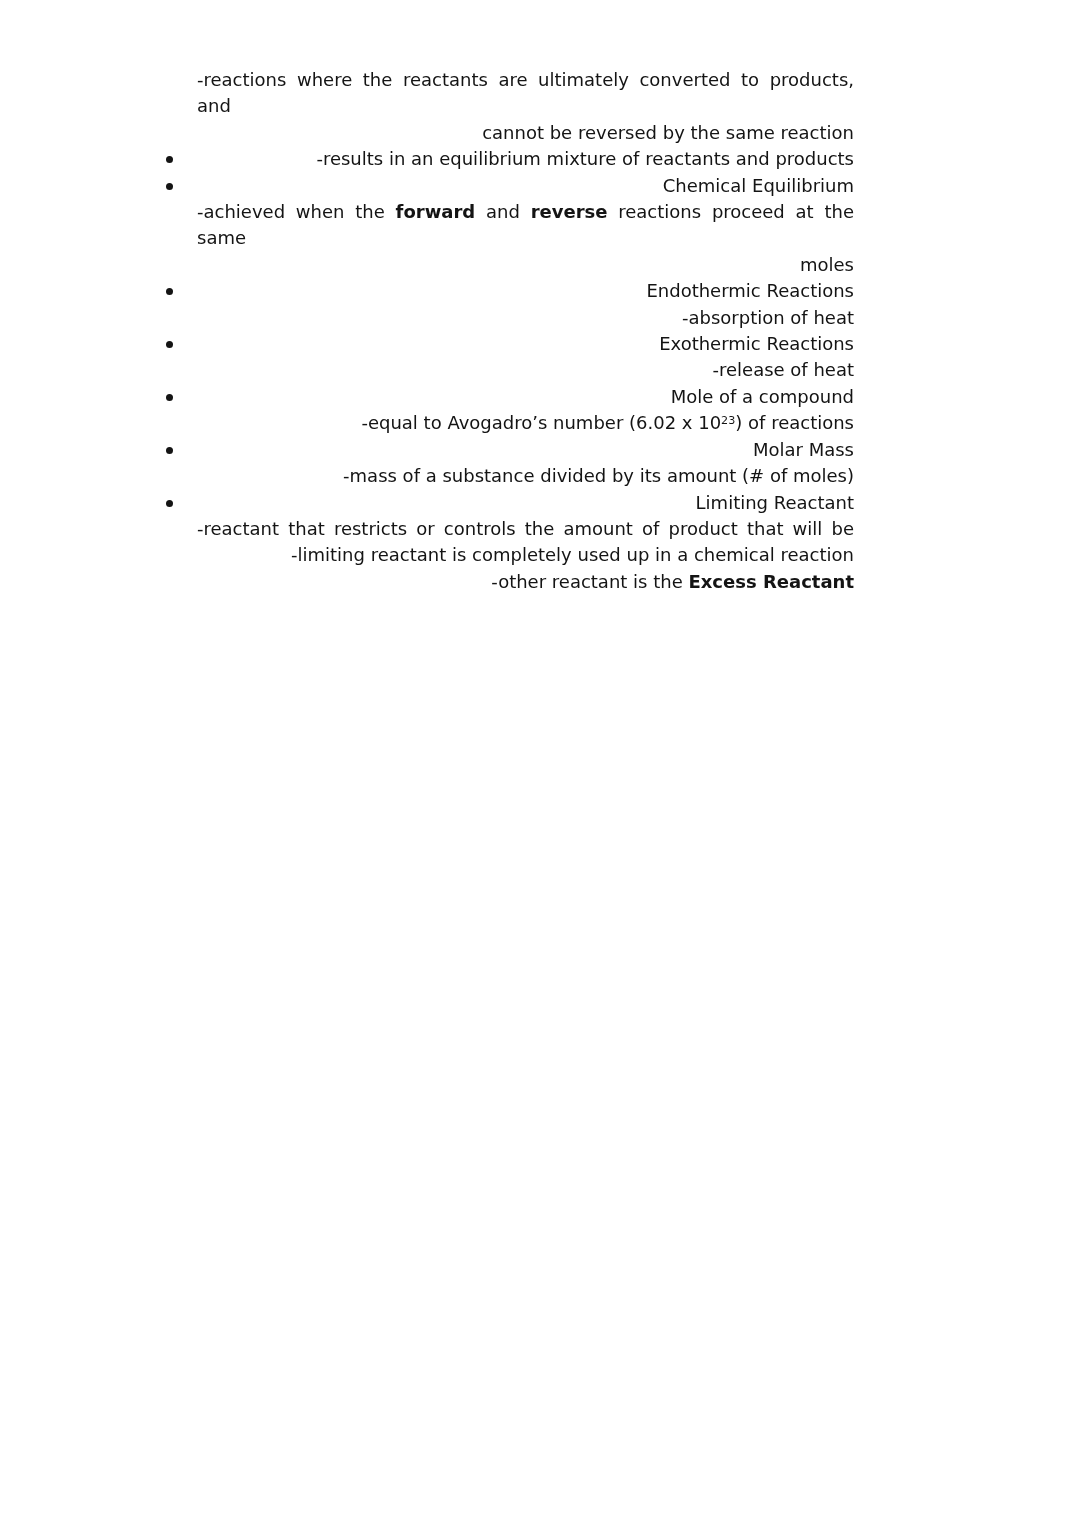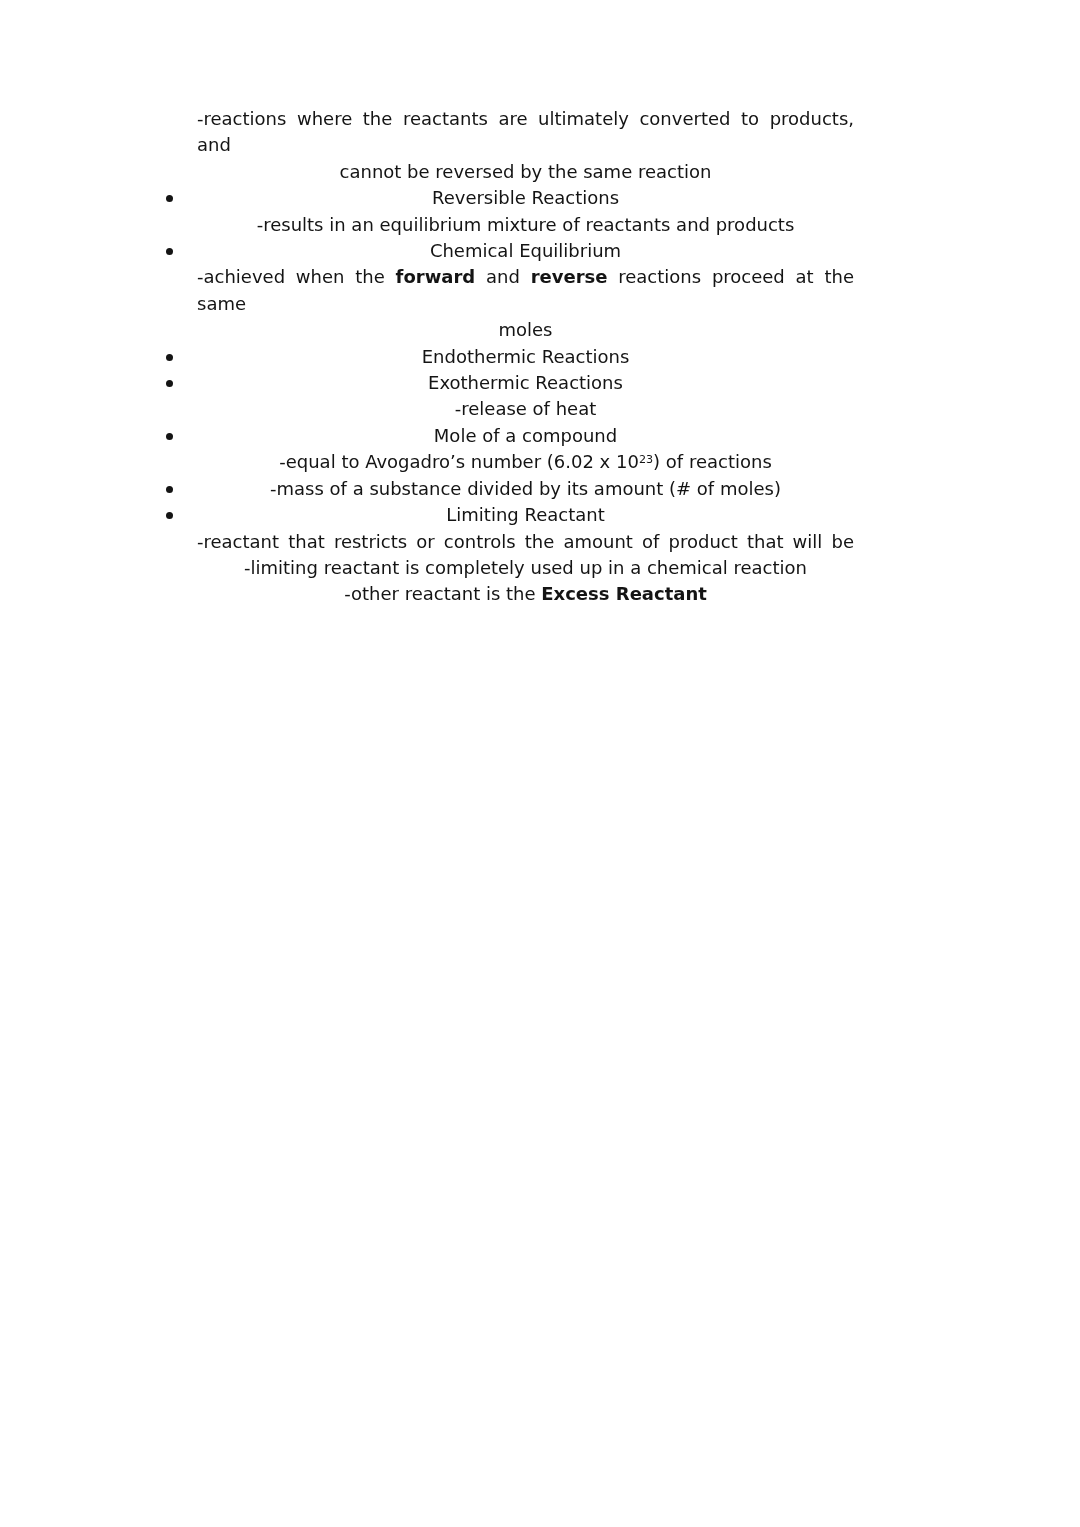--- a/index.html
+++ b/index.html
@@ -6,26 +6,26 @@
   html, body { margin: 0; padding: 0; background: #ffffff; }
   .page {
     position: relative;
     width: 984px;
     height: 1527px;
     background: #ffffff;
     color: #141414;
     font-family: "DejaVu Sans", "Liberation Sans", sans-serif;
     font-size: 18px;
     line-height: 26.4px;
-    padding: 106px 130px 0 197px;
+    padding: 67px 130px 0 197px;
     overflow: hidden;
   }
   .content { width: 100%; }
   .block { position: relative; }
-  .line { text-align: center; white-space: normal; }
+  .line { text-align: right; white-space: normal; }
   .line.just { text-align: justify; text-align-last: justify; }
   .dot {
     position: absolute;
     left: -31px;
     top: 10px;
     width: 7px;
     height: 7px;
     border-radius: 50%;
     background: #141414;
   }
@@ -44,50 +44,51 @@
 <div class="page">
   <div class="content">
 
     <div class="block para">
       <div class="line just"><span>-reactions where the reactants are ultimately converted to products, and</span></div>
       <div class="line"><span>cannot be reversed by the same reaction</span></div>
     </div>
 
     <div class="block bullet">
       <span class="dot"></span>
-      <div class="line title">Reversible Reactions</div>
       <div class="line"><span>-results in an equilibrium mixture of reactants and products</span></div>
     </div>
 
     <div class="block bullet">
       <span class="dot"></span>
       <div class="line title">Chemical Equilibrium</div>
       <div class="line just"><span>-achieved when the </span><span class="b">forward</span><span> and </span><span class="b">reverse</span><span> reactions proceed at the same</span></div>
       <div class="line"><span>moles</span></div>
     </div>
 
     <div class="block bullet">
       <span class="dot"></span>
       <div class="line title">Endothermic Reactions</div>
+      <div class="line"><span>-absorption of heat</span></div>
     </div>
 
     <div class="block bullet">
       <span class="dot"></span>
       <div class="line title">Exothermic Reactions</div>
       <div class="line"><span>-release of heat</span></div>
     </div>
 
     <div class="block bullet">
       <span class="dot"></span>
       <div class="line title">Mole of a compound</div>
       <div class="line"><span>-equal to Avogadro’s number (6.02 x 10</span><sup>23</sup><span>) of reactions</span></div>
     </div>
 
     <div class="block bullet">
       <span class="dot"></span>
+      <div class="line title">Molar Mass</div>
       <div class="line"><span>-mass of a substance divided by its amount (# of moles)</span></div>
     </div>
 
     <div class="block bullet">
       <span class="dot"></span>
       <div class="line title">Limiting Reactant</div>
       <div class="line just"><span>-reactant that restricts or controls the amount of product that will be</span></div>
       <div class="line"><span>-limiting reactant is completely used up in a chemical reaction</span></div>
       <div class="line"><span>-other reactant is the </span><span class="b">Excess Reactant</span></div>
     </div>

